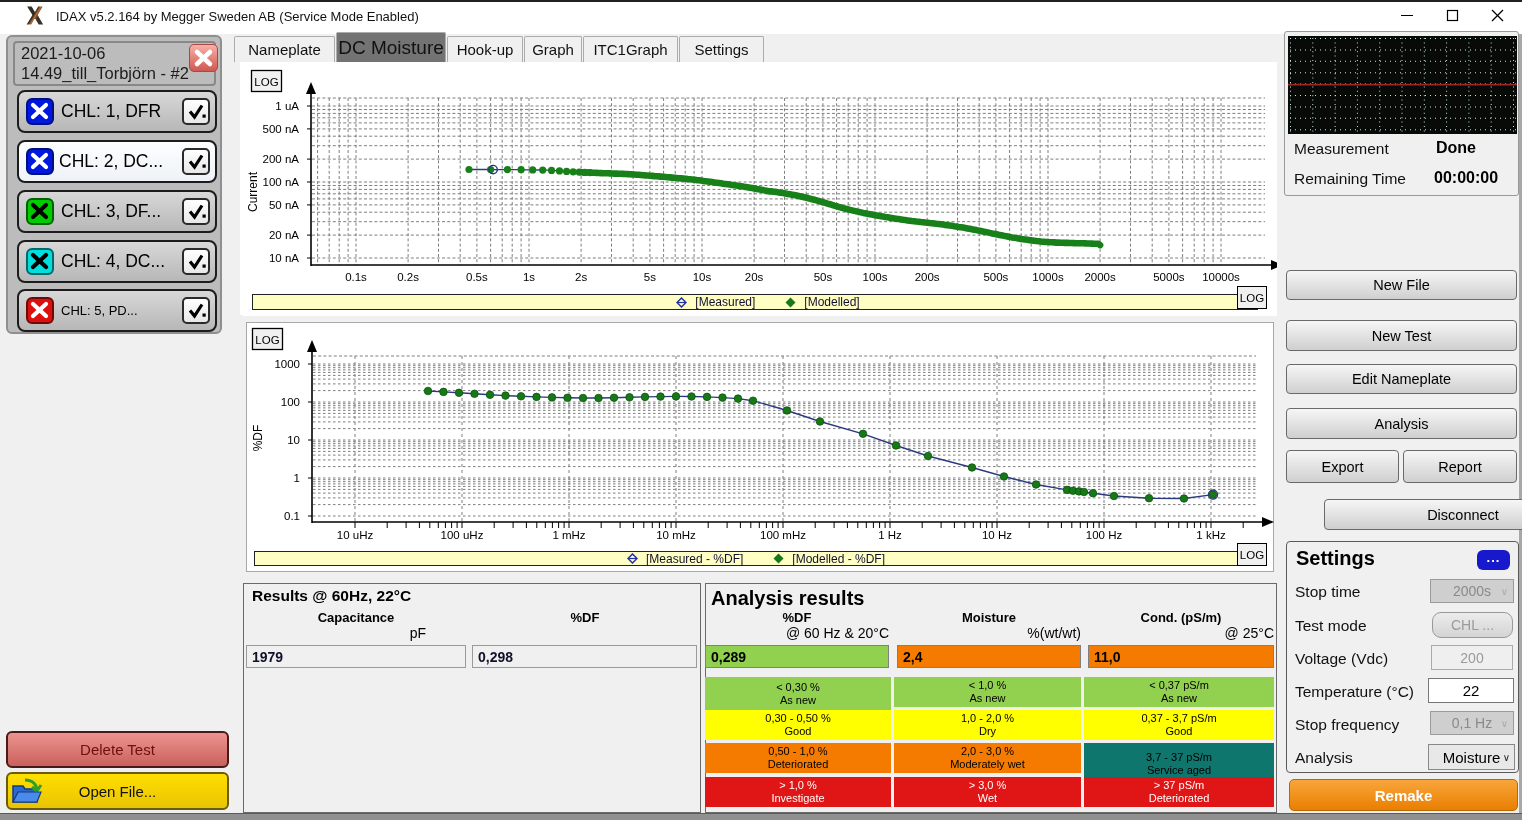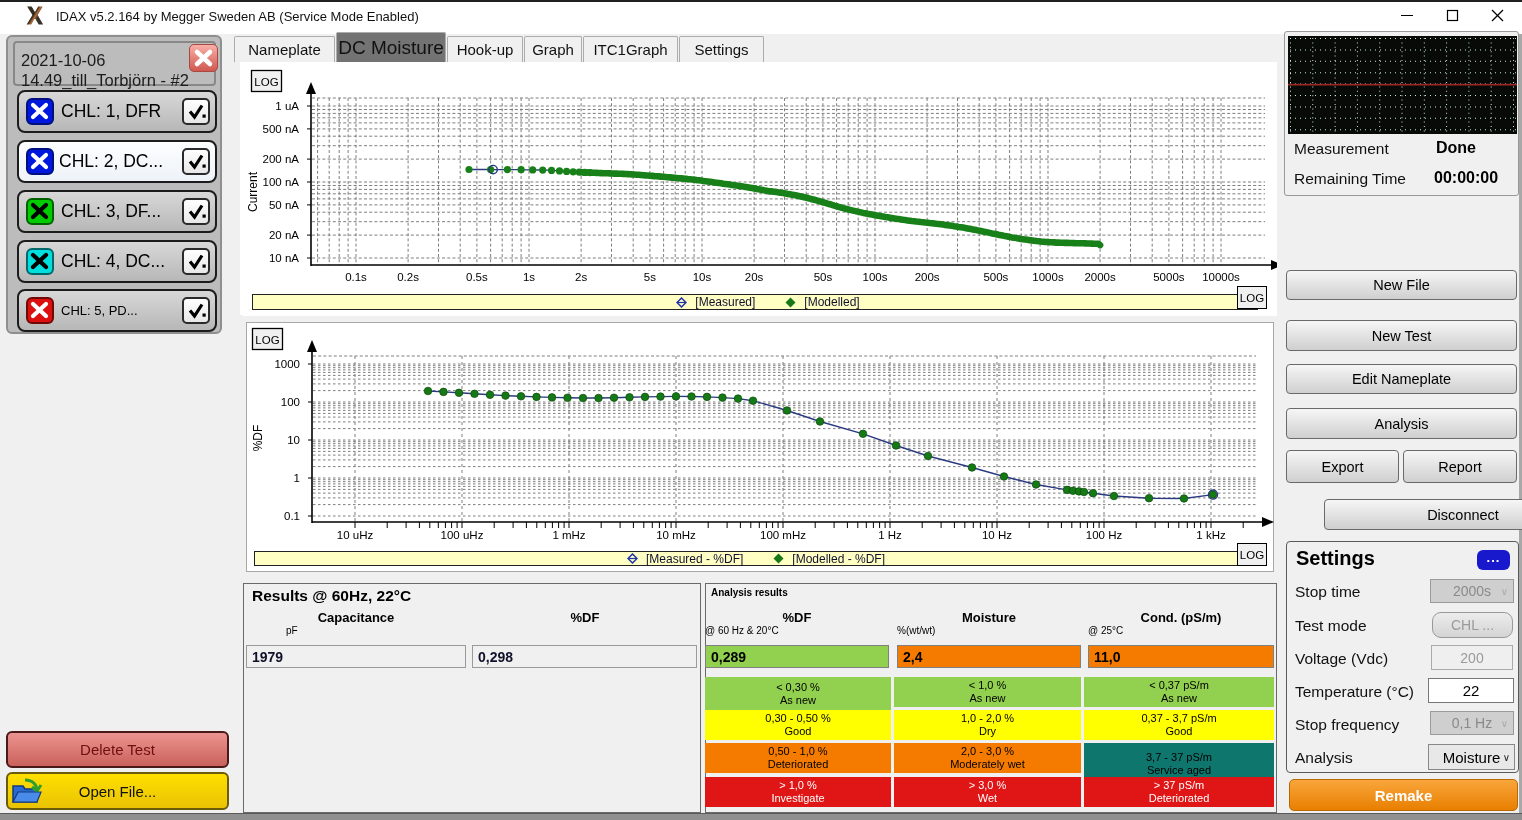--- a/index.html
+++ b/index.html
@@ -14,21 +14,21 @@
 .chbtn{border:2px solid #1c1c1c;border-radius:8px;box-sizing:border-box;display:flex;align-items:center}
 .chk{width:28px;height:27px;background:linear-gradient(#ffffff,#e8e8e8);border:2px solid #2a2a2a;border-radius:5px;
  box-sizing:border-box;position:absolute;right:5px;top:6px}
 .xicon{width:28px;height:27px;border-radius:6px;box-sizing:border-box;position:absolute;left:7px;top:6px}
 .tab{position:absolute;top:36px;height:26px;background:#f0f0f0;border:1px solid #acacac;border-bottom:none;
  box-sizing:border-box;display:flex;align-items:center;justify-content:center;font-size:15px;color:#111;
  border-radius:2px 2px 0 0}
 .cellgrid{position:absolute;display:flex;flex-direction:column;justify-content:center;text-align:center;
  font-size:11px;line-height:13.5px;color:#000;box-sizing:border-box}
 .hdrb{position:absolute;font-weight:bold;font-size:13px;text-align:center}
-.hdrs{position:absolute;font-size:10px;text-align:left;color:#000}
+.hdrs{position:absolute;font-size:14px;text-align:right;color:#000}
 .valbox{position:absolute;border:1px solid #808080;box-sizing:border-box;font-weight:bold;font-size:14px;
  color:#000;display:flex;align-items:center;padding-left:5px}
 .setlabel{position:absolute;left:1295px;font-size:15.5px;color:#111}
 .setctl{position:absolute;box-sizing:border-box;font-size:14px;display:flex;align-items:center;justify-content:center}
 </style>
 </head>
 <body>
 
 <div class="abs" style="left:1519px;top:0;width:3px;height:820px;background:#a8a8a8"></div>
 <div class="abs" style="left:0;top:813px;width:1522px;height:7px;background:#909090;border-top:1px solid #5a5a5a;box-sizing:border-box"></div>
@@ -48,21 +48,21 @@
   </svg>
 <div class="abs title-text">IDAX v5.2.164 by Megger Sweden AB (Service Mode Enabled)</div>
 <svg class="abs" style="left:1395px;top:0" width="120" height="32">
 <line x1="6" y1="15.5" x2="18" y2="15.5" stroke="#000" stroke-width="1"></line>
 <rect x="52.5" y="10.5" width="10" height="10" fill="none" stroke="#000" stroke-width="1.2"></rect>
 <line x1="97" y1="10" x2="108" y2="21" stroke="#000" stroke-width="1.2"></line>
 <line x1="108" y1="10" x2="97" y2="21" stroke="#000" stroke-width="1.2"></line>
 </svg>
 
 <div class="abs lp" style="left:6px;top:35px;width:216px;height:299px"></div>
-<div class="abs" style="left:13px;top:41px;width:203px;height:45px;border:2px solid #888;border-radius:4px;box-sizing:border-box;font-size:16.5px;color:#1c1c1c;line-height:20px;padding-left:6px;padding-top:7px">2021-10-06<br>14.49_till_Torbjörn - #2</div>
+<div class="abs" style="left:13px;top:41px;width:203px;height:45px;border:2px solid #888;border-radius:4px;box-sizing:border-box;font-size:16.5px;color:#1c1c1c;line-height:20px;padding-left:6px;padding-top:0">2021-10-06<br>14.49_till_Torbjörn - #2</div>
 <div class="abs" style="left:189px;top:44px;width:29px;height:28px;border-radius:5px;background:linear-gradient(#f8b0a8,#d05850);border:1px solid #a84840;box-sizing:border-box"></div>
 <svg class="abs" style="left:189px;top:44px" width="29" height="28">
     <path d="M8,8 L21,20 M21,8 L8,20" stroke="#fff" stroke-width="4.5" stroke-linecap="round"></path>
   </svg>
 <div class="abs chbtn" style="left:17px;top:90px;width:200px;height:43px;background:linear-gradient(#d8d8d8,#b7b7b7)">
 <div class="xicon" style="background:#0018dd;border:2px solid #001080"></div>
 <svg class="abs" style="left:7px;top:6px" width="28" height="27">
       <path d="M7,7 L20,19 M20,7 L7,19" stroke="#fff" stroke-width="4.2" stroke-linecap="round"></path>
     </svg>
 <span style="margin-left:42px;font-size:17.5px;color:#000">CHL: 1, DFR</span>
@@ -486,21 +486,21 @@
 
 <div class="abs" style="left:243px;top:583px;width:458px;height:230px;background:#f0f0f0;border:1px solid #6a6a6a;box-sizing:border-box"></div>
 <div class="abs" style="left:252px;top:587px;font-size:15.5px;font-weight:bold;color:#000">Results @ 60Hz, 22°C</div>
 <div class="hdrb" style="left:286px;top:610px;width:140px">Capacitance</div>
 <div class="hdrs" style="left:286px;top:625px;width:140px">pF</div>
 <div class="hdrb" style="left:515px;top:610px;width:140px">%DF</div>
 <div class="valbox" style="left:246px;top:645px;width:220px;height:23px;background:#f0f0f0;border-color:#9a9a9a;color:#101028">1979</div>
 <div class="valbox" style="left:472px;top:645px;width:225px;height:23px;background:#f0f0f0;border-color:#9a9a9a;color:#101028">0,298</div>
 
 <div class="abs" style="left:705px;top:583px;width:572px;height:230px;background:#f0f0f0;border:1px solid #6a6a6a;box-sizing:border-box"></div>
-<div class="abs" style="left:711px;top:587px;font-size:10px;font-weight:bold;color:#000">Analysis results</div>
+<div class="abs" style="left:711px;top:587px;font-size:20px;font-weight:bold;color:#000">Analysis results</div>
 <div class="hdrb" style="left:705px;top:610px;width:184px">%DF</div>
 <div class="hdrs" style="left:705px;top:625px;width:184px">@ 60 Hz &amp; 20°C</div>
 <div class="hdrb" style="left:897px;top:610px;width:184px">Moisture</div>
 <div class="hdrs" style="left:897px;top:625px;width:184px">%(wt/wt)</div>
 <div class="hdrb" style="left:1088px;top:610px;width:186px">Cond. (pS/m)</div>
 <div class="hdrs" style="left:1088px;top:625px;width:186px">@ 25°C</div>
 <div class="valbox" style="left:705px;top:645px;width:184px;height:23px;background:#92d050">0,289</div>
 <div class="valbox" style="left:897px;top:645px;width:184px;height:23px;background:#f57b00">2,4</div>
 <div class="valbox" style="left:1088px;top:645px;width:186px;height:23px;background:#f57b00">11,0</div>
 <div class="cellgrid" style="left:705px;top:677px;width:186px;height:34px;background:#92d050;color:#000">&lt; 0,30 %<br>As new</div>

